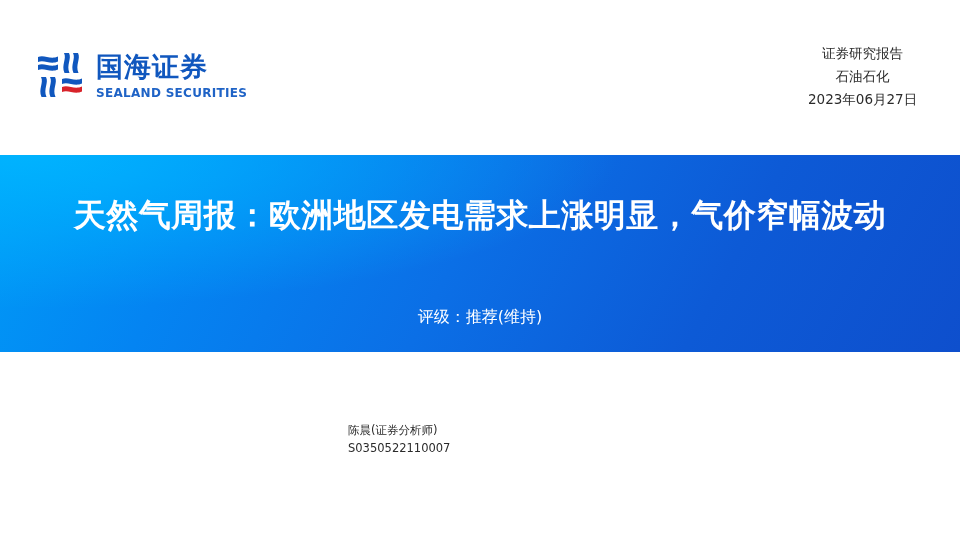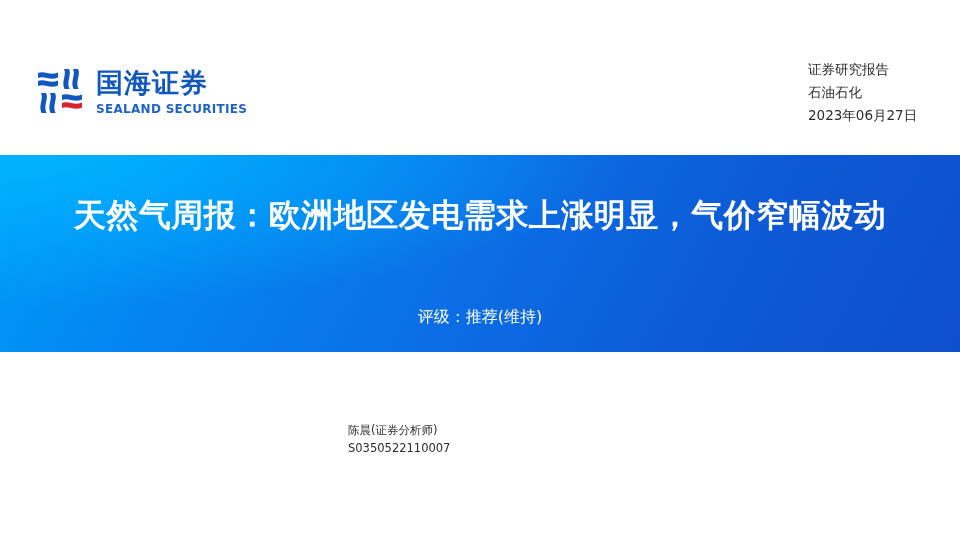--- a/index.html
+++ b/index.html
@@ -12,21 +12,21 @@
     height: 540px;
     position: relative;
     overflow: hidden;
     font-family: "DejaVu Sans", "Liberation Sans", sans-serif;
     color: #231f20;
   }
 
   
   .header {
     position: absolute;
-    top: 16px; left: 0;
+    top: 0; left: 0;
     width: 824px;
     height: 155px;
   }
 
   .logo-block {
     position: absolute;
     left: 36px;
     top: 50px;
     display: flex;
     align-items: flex-start;
@@ -63,21 +63,21 @@
     letter-spacing: 0.3px;
     line-height: 16px;
     margin-top: 2px;
     white-space: nowrap;
   }
 
   .header-meta {
     position: absolute;
     left: 808px;
     top: 42px;
-    text-align: left;
+    text-align: center;
   }
   .header-meta div {
     font-size: 13.5px;
     line-height: 23px;
     color: #2b2b2b;
     white-space: nowrap;
   }
 
   
   .banner {

